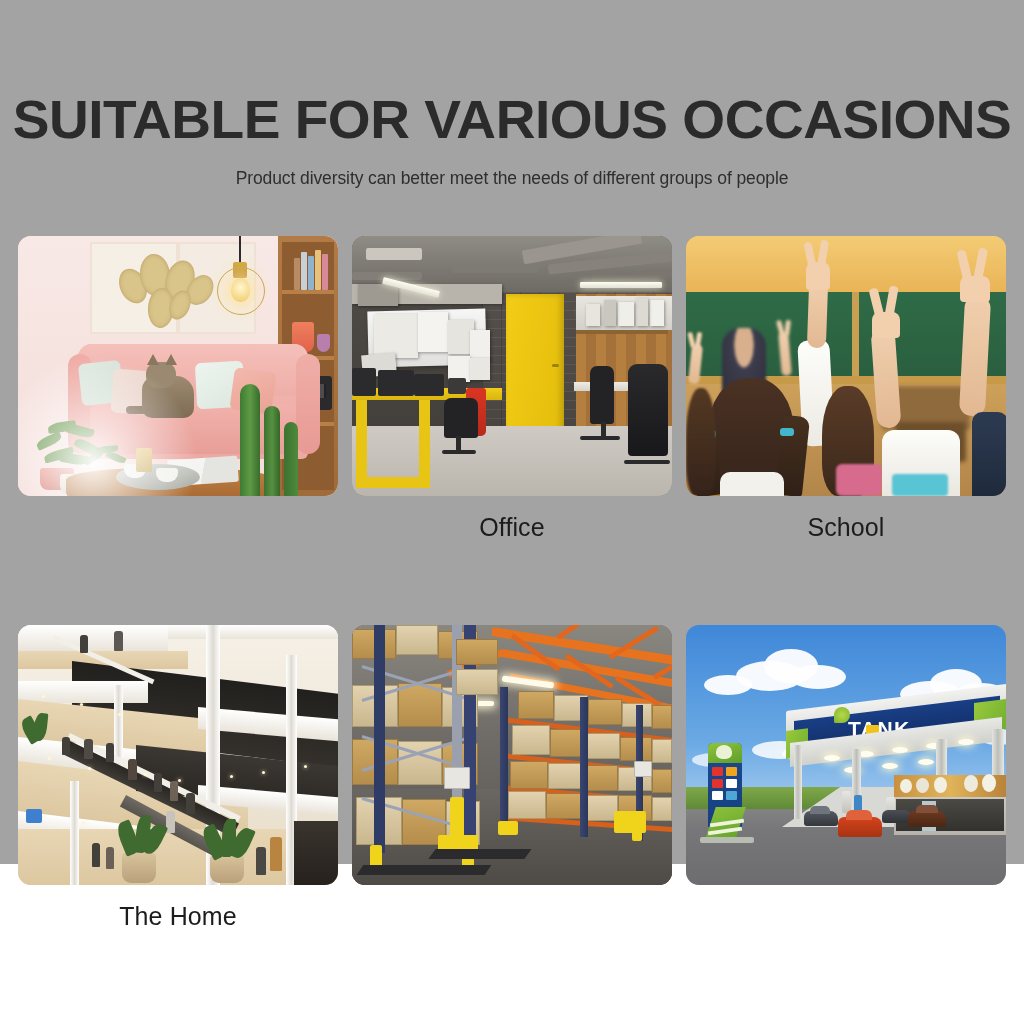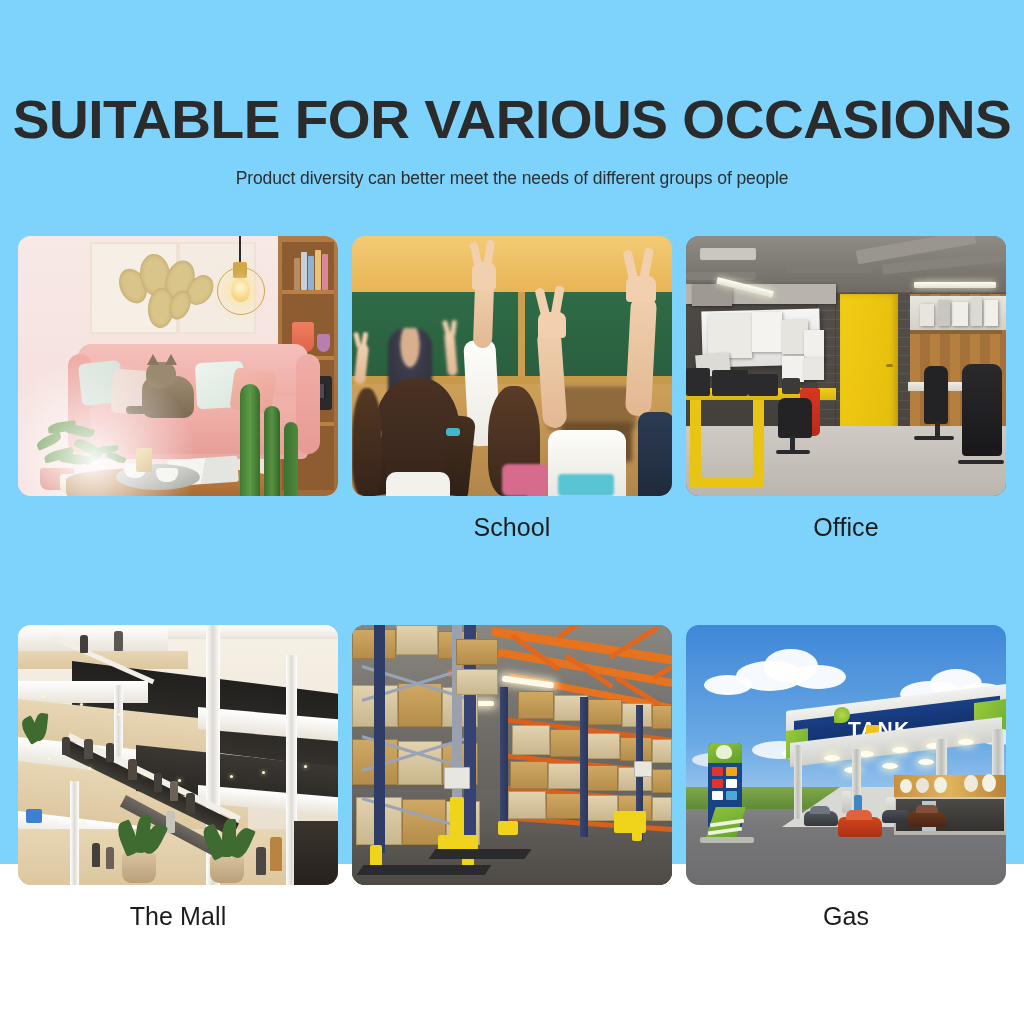--- a/index.html
+++ b/index.html
@@ -2,21 +2,21 @@
 <html><head>
 <meta charset="utf-8">
 <style>
   * { margin:0; padding:0; box-sizing:border-box; }
   html, body {
     width:1024px; height:1024px;
     background:#ffffff;
     font-family:"Liberation Sans", sans-serif;
     overflow:hidden;
   }
-  .page { position:relative; width:1024px; height:864px; background:#7dd3fc; }
+  .page { position:relative; width:1024px; height:864px; background:#a3a3a3; }
 
   .header { text-align:center; padding-top:92px; }
   .title {
     font-size:54px; font-weight:700; letter-spacing:-0.5px;
     color:#2b2b2b; line-height:1.0;
     transform:scaleX(1.02); transform-origin:center;
     white-space:nowrap;
   }
   .subtitle {
     margin-top:22px; font-size:17.5px; font-weight:400;
@@ -311,72 +311,20 @@
         <div style="position:absolute;left:118px;top:212px;width:16px;height:24px;background:linear-gradient(180deg,#e8cf8c,#cdae66);border-radius:2px"></div>
 
         <div class="h-bigcactus"></div>
         <div class="h-bigcactus2"></div>
         <div class="h-bigcactus3"></div>
         <div class="h-glow"></div>
       </div>
     </div>
 
     <div class="cell">
-      <div class="thumb sc-school">
-        <div class="s-wall"></div>
-        <div class="s-board"></div>
-        <div class="s-board-split"></div>
-        <div class="s-board-frame"></div>
-        <div class="s-lower"></div>
-        <div class="s-teacher"></div>
-        <div style="position:absolute;left:196px;top:150px;width:88px;height:44px;background:#8f6a3c;filter:blur(2px);border-radius:3px"></div>
-        <div style="position:absolute;left:210px;top:186px;width:70px;height:40px;background:#6d4f2c;filter:blur(2px);border-radius:3px"></div>
-
-        <div class="s-arm" style="left:4px;top:108px;width:11px;height:40px;transform:rotate(6deg);filter:blur(1px)"></div>
-        <div class="s-finger" style="left:3px;top:96px;width:5px;height:16px;transform:rotate(-14deg);filter:blur(1px)"></div>
-        <div class="s-finger" style="left:10px;top:96px;width:5px;height:16px;transform:rotate(10deg);filter:blur(1px)"></div>
-
-        <div class="s-arm" style="left:94px;top:96px;width:10px;height:44px;transform:rotate(-5deg);filter:blur(1.4px)"></div>
-        <div class="s-finger" style="left:92px;top:84px;width:5px;height:16px;transform:rotate(-16deg);filter:blur(1.4px)"></div>
-        <div class="s-finger" style="left:99px;top:84px;width:5px;height:16px;transform:rotate(8deg);filter:blur(1.4px)"></div>
-
-        <div class="s-sleeve" style="left:114px;top:104px;width:32px;height:106px;transform:rotate(-3deg)"></div>
-        <div class="s-arm" style="left:122px;top:46px;width:19px;height:66px;transform:rotate(2deg)"></div>
-        <div class="s-hand" style="left:120px;top:26px;width:24px;height:28px"></div>
-        <div class="s-finger" style="left:120px;top:6px;width:8px;height:26px;transform:rotate(-12deg)"></div>
-        <div class="s-finger" style="left:133px;top:4px;width:8px;height:28px;transform:rotate(9deg)"></div>
-
-        <div class="s-arm" style="left:188px;top:92px;width:24px;height:100px;transform:rotate(-4deg)"></div>
-        <div class="s-hand" style="left:186px;top:76px;width:28px;height:26px"></div>
-        <div class="s-finger" style="left:186px;top:52px;width:9px;height:30px;transform:rotate(-14deg)"></div>
-        <div class="s-finger" style="left:201px;top:50px;width:9px;height:32px;transform:rotate(10deg)"></div>
-
-        <div class="s-arm" style="left:276px;top:60px;width:26px;height:120px;transform:rotate(3deg)"></div>
-        <div class="s-hand" style="left:274px;top:40px;width:30px;height:26px"></div>
-        <div class="s-finger" style="left:274px;top:14px;width:9px;height:32px;transform:rotate(-13deg)"></div>
-        <div class="s-finger" style="left:290px;top:12px;width:9px;height:34px;transform:rotate(11deg)"></div>
-        <div style="position:absolute;left:286px;top:176px;width:36px;height:84px;background:linear-gradient(180deg,#2d3b52,#1f2a3c);border-radius:10px 10px 0 0"></div>
-
-        <div class="s-hair" style="left:22px;top:142px;width:86px;height:118px;background:linear-gradient(180deg,#4a3224,#35231a)"></div>
-        <div style="position:absolute;left:6px;top:182px;width:26px;height:78px;background:linear-gradient(180deg,#46301f,#2f2017);border-radius:10px 6px 4px 4px;transform:rotate(-7deg)"></div>
-        <div style="position:absolute;left:94px;top:180px;width:26px;height:80px;background:linear-gradient(180deg,#46301f,#2f2017);border-radius:6px 10px 4px 4px;transform:rotate(6deg)"></div>
-        <div class="s-tie" style="left:16px;top:194px;width:14px;height:8px"></div>
-        <div class="s-tie" style="left:94px;top:192px;width:14px;height:8px"></div>
-        <div style="position:absolute;left:34px;top:236px;width:64px;height:24px;background:#f3f1ec;border-radius:10px 10px 0 0"></div>
-
-        <div class="s-hair" style="left:136px;top:150px;width:52px;height:110px;background:linear-gradient(180deg,#5a3c27,#3b281b);filter:blur(.6px)"></div>
-        <div class="s-hair" style="left:0px;top:152px;width:30px;height:108px;background:linear-gradient(180deg,#543923,#35231a);filter:blur(1px)"></div>
-        <div style="position:absolute;left:150px;top:228px;width:46px;height:32px;background:#d66b8e;filter:blur(1px);border-radius:6px"></div>
-        <div style="position:absolute;left:196px;top:194px;width:78px;height:66px;background:linear-gradient(180deg,#fdfdfa,#e9e7df);border-radius:12px 12px 0 0"></div>
-        <div style="position:absolute;left:206px;top:238px;width:56px;height:22px;background:#58c4d4;filter:blur(1px);border-radius:4px"></div>
-      </div>
-      <div class="caption">School</div>
-    </div>
-
-    <div class="cell">
       <div class="thumb sc-office">
         <div class="o-leftwall"></div>
         <div class="o-brick"></div>
         <div class="o-ceiling"></div>
         <div class="o-duct" style="left:14px;top:12px;width:56px;height:12px;background:#cbc7bf"></div>
         <div class="o-duct" style="left:170px;top:4px;width:120px;height:14px;transform:rotate(-10deg)"></div>
         <div class="o-duct" style="left:196px;top:22px;width:124px;height:10px;transform:rotate(-6deg);background:#87837c"></div>
         <div class="o-duct" style="left:100px;top:30px;width:86px;height:7px;background:#7e7a74"></div>
         <div class="o-duct" style="left:0px;top:36px;width:70px;height:8px;background:#827e78"></div>
         <div class="o-duct" style="left:240px;top:36px;width:80px;height:8px;background:#7a766f;transform:rotate(-4deg)"></div>
@@ -422,20 +370,72 @@
         <div style="position:absolute;left:104px;top:200px;width:5px;height:16px;background:#2a2a2d"></div>
 
         <div style="position:absolute;right:6px;top:146px;width:92px;height:9px;background:linear-gradient(180deg,#efece4,#d6d3cb)"></div>
         <div class="o-chair" style="right:58px;top:130px;width:24px;height:58px;background:#232326"></div>
         <div class="o-chairwheel" style="right:52px;top:200px;width:40px"></div>
         <div style="position:absolute;right:66px;top:186px;width:5px;height:16px;background:#2a2a2d"></div>
         <div class="o-chair" style="right:4px;top:128px;width:40px;height:92px;background:linear-gradient(180deg,#2a2a2d,#18181a);border-radius:9px 9px 4px 4px"></div>
         <div class="o-chairwheel" style="right:2px;top:224px;width:46px"></div>
       </div>
       <div class="caption">Office</div>
+    </div>
+
+    <div class="cell">
+      <div class="thumb sc-school">
+        <div class="s-wall"></div>
+        <div class="s-board"></div>
+        <div class="s-board-split"></div>
+        <div class="s-board-frame"></div>
+        <div class="s-lower"></div>
+        <div class="s-teacher"></div>
+        <div style="position:absolute;left:196px;top:150px;width:88px;height:44px;background:#8f6a3c;filter:blur(2px);border-radius:3px"></div>
+        <div style="position:absolute;left:210px;top:186px;width:70px;height:40px;background:#6d4f2c;filter:blur(2px);border-radius:3px"></div>
+
+        <div class="s-arm" style="left:4px;top:108px;width:11px;height:40px;transform:rotate(6deg);filter:blur(1px)"></div>
+        <div class="s-finger" style="left:3px;top:96px;width:5px;height:16px;transform:rotate(-14deg);filter:blur(1px)"></div>
+        <div class="s-finger" style="left:10px;top:96px;width:5px;height:16px;transform:rotate(10deg);filter:blur(1px)"></div>
+
+        <div class="s-arm" style="left:94px;top:96px;width:10px;height:44px;transform:rotate(-5deg);filter:blur(1.4px)"></div>
+        <div class="s-finger" style="left:92px;top:84px;width:5px;height:16px;transform:rotate(-16deg);filter:blur(1.4px)"></div>
+        <div class="s-finger" style="left:99px;top:84px;width:5px;height:16px;transform:rotate(8deg);filter:blur(1.4px)"></div>
+
+        <div class="s-sleeve" style="left:114px;top:104px;width:32px;height:106px;transform:rotate(-3deg)"></div>
+        <div class="s-arm" style="left:122px;top:46px;width:19px;height:66px;transform:rotate(2deg)"></div>
+        <div class="s-hand" style="left:120px;top:26px;width:24px;height:28px"></div>
+        <div class="s-finger" style="left:120px;top:6px;width:8px;height:26px;transform:rotate(-12deg)"></div>
+        <div class="s-finger" style="left:133px;top:4px;width:8px;height:28px;transform:rotate(9deg)"></div>
+
+        <div class="s-arm" style="left:188px;top:92px;width:24px;height:100px;transform:rotate(-4deg)"></div>
+        <div class="s-hand" style="left:186px;top:76px;width:28px;height:26px"></div>
+        <div class="s-finger" style="left:186px;top:52px;width:9px;height:30px;transform:rotate(-14deg)"></div>
+        <div class="s-finger" style="left:201px;top:50px;width:9px;height:32px;transform:rotate(10deg)"></div>
+
+        <div class="s-arm" style="left:276px;top:60px;width:26px;height:120px;transform:rotate(3deg)"></div>
+        <div class="s-hand" style="left:274px;top:40px;width:30px;height:26px"></div>
+        <div class="s-finger" style="left:274px;top:14px;width:9px;height:32px;transform:rotate(-13deg)"></div>
+        <div class="s-finger" style="left:290px;top:12px;width:9px;height:34px;transform:rotate(11deg)"></div>
+        <div style="position:absolute;left:286px;top:176px;width:36px;height:84px;background:linear-gradient(180deg,#2d3b52,#1f2a3c);border-radius:10px 10px 0 0"></div>
+
+        <div class="s-hair" style="left:22px;top:142px;width:86px;height:118px;background:linear-gradient(180deg,#4a3224,#35231a)"></div>
+        <div style="position:absolute;left:6px;top:182px;width:26px;height:78px;background:linear-gradient(180deg,#46301f,#2f2017);border-radius:10px 6px 4px 4px;transform:rotate(-7deg)"></div>
+        <div style="position:absolute;left:94px;top:180px;width:26px;height:80px;background:linear-gradient(180deg,#46301f,#2f2017);border-radius:6px 10px 4px 4px;transform:rotate(6deg)"></div>
+        <div class="s-tie" style="left:16px;top:194px;width:14px;height:8px"></div>
+        <div class="s-tie" style="left:94px;top:192px;width:14px;height:8px"></div>
+        <div style="position:absolute;left:34px;top:236px;width:64px;height:24px;background:#f3f1ec;border-radius:10px 10px 0 0"></div>
+
+        <div class="s-hair" style="left:136px;top:150px;width:52px;height:110px;background:linear-gradient(180deg,#5a3c27,#3b281b);filter:blur(.6px)"></div>
+        <div class="s-hair" style="left:0px;top:152px;width:30px;height:108px;background:linear-gradient(180deg,#543923,#35231a);filter:blur(1px)"></div>
+        <div style="position:absolute;left:150px;top:228px;width:46px;height:32px;background:#d66b8e;filter:blur(1px);border-radius:6px"></div>
+        <div style="position:absolute;left:196px;top:194px;width:78px;height:66px;background:linear-gradient(180deg,#fdfdfa,#e9e7df);border-radius:12px 12px 0 0"></div>
+        <div style="position:absolute;left:206px;top:238px;width:56px;height:22px;background:#58c4d4;filter:blur(1px);border-radius:4px"></div>
+      </div>
+      <div class="caption">School</div>
     </div>
   </div>
 
   <div class="grid row2" style="top:625px">
 
     <div class="cell">
       <div class="thumb sc-mall">
         <div class="m-bg"></div>
         <div class="m-slab" style="left:0;top:0;width:150px;height:26px"></div>
         <div class="m-slab" style="left:150px;top:0;right:0;height:14px"></div>
@@ -497,21 +497,21 @@
         <div class="m-planter" style="left:192px;top:230px;width:34px;height:28px"></div>
         <div class="m-plant" style="left:188px;top:200px;width:16px;height:34px;transform:rotate(-26deg)"></div>
         <div class="m-plant" style="left:204px;top:194px;width:14px;height:38px"></div>
         <div class="m-plant" style="left:216px;top:202px;width:16px;height:32px;transform:rotate(24deg)"></div>
         <div class="m-plant" style="left:6px;top:92px;width:14px;height:26px;transform:rotate(-30deg)"></div>
         <div class="m-plant" style="left:16px;top:88px;width:13px;height:28px;transform:rotate(6deg)"></div>
 
         <div class="m-dark" style="left:276px;top:196px;right:0;height:64px;background:linear-gradient(180deg,#3a342e,#26211d)"></div>
         <div style="position:absolute;left:8px;top:184px;width:16px;height:14px;background:#3e7fd0;border-radius:2px"></div>
       </div>
-      <div class="caption">The Mall</div>
+      <div class="caption">The Home</div>
     </div>
 
     <div class="cell">
       <div class="thumb sc-wh">
         <div class="w-bg"></div>
         <div class="w-floor"></div>
 
         <div class="w-beam" style="left:140px;top:2px;width:200px;height:9px;transform:rotate(9deg);transform-origin:left center"></div>
         <div class="w-beam" style="left:150px;top:24px;width:190px;height:8px;transform:rotate(10deg);transform-origin:left center"></div>
         <div class="w-beam" style="left:158px;top:48px;width:180px;height:7px;transform:rotate(11deg);transform-origin:left center"></div>
@@ -660,17 +660,16 @@
         <div class="g-pump" style="left:168px;top:170px;width:8px;height:20px;background:#3f86c6"></div>
         <div class="g-pump" style="left:200px;top:172px;width:9px;height:22px"></div>
         <div class="g-car" style="left:118px;top:186px;width:34px;height:15px;background:linear-gradient(180deg,#555a60,#33373c)"></div>
         <div class="g-car" style="left:124px;top:181px;width:20px;height:8px;background:#6f757c;border-radius:5px 5px 0 0"></div>
         <div class="g-car" style="left:152px;top:192px;width:44px;height:20px;background:linear-gradient(180deg,#d4431c,#a83313)"></div>
         <div class="g-car" style="left:160px;top:185px;width:26px;height:10px;background:#e0623a;border-radius:6px 6px 0 0"></div>
         <div class="g-car" style="left:196px;top:185px;width:30px;height:13px;background:linear-gradient(180deg,#4b4f55,#2f3338)"></div>
         <div class="g-car" style="left:222px;top:186px;width:38px;height:16px;background:linear-gradient(180deg,#6b3a20,#4a2614)"></div>
         <div class="g-car" style="left:230px;top:180px;width:22px;height:8px;background:#81503a;border-radius:5px 5px 0 0"></div>
       </div>
-      <div class="caption">Gas</div>
     </div>
   </div>
 
 </div>
 
 </body></html>

